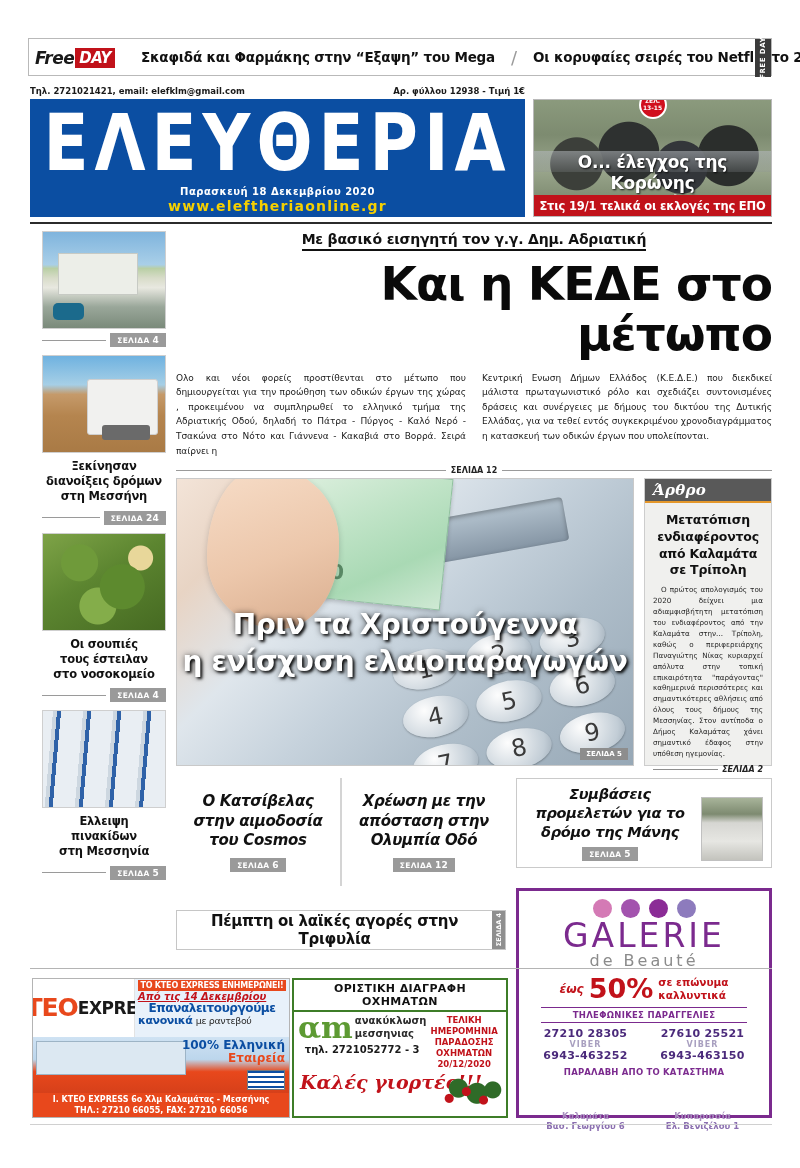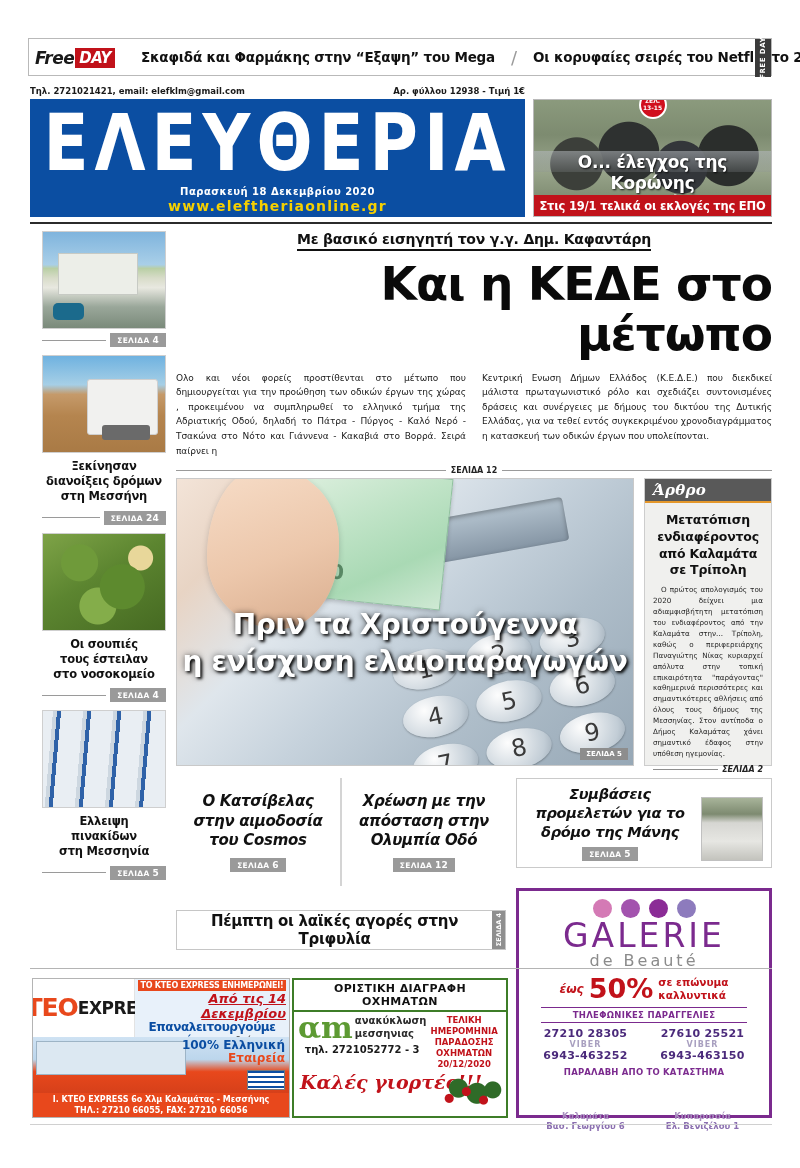--- a/index.html
+++ b/index.html
@@ -347,21 +347,21 @@
     width:102px; background:#fff; display:flex; flex-direction:row;
     align-items:center; justify-content:center; border-right:1px solid #e3e3e3;
   }
   .kteo-k { font-size:25px; font-weight:bold; color:#e8481c; line-height:.95; letter-spacing:-1px; }
   .kteo-e { font-size:17px; font-weight:bold; color:#1a1a1a; line-height:1; letter-spacing:-0.5px; }
   .kteo-right { flex:1; background:#e8f1fa; padding:1px 3px; }
   .kteo-banner {
     background:#e8481c; color:#fff; font-size:8px; font-weight:bold;
     text-align:center; padding:1px 0; letter-spacing:-0.2px;
   }
-  .kteo-from { font-size:13px; font-weight:bold; font-style:italic; color:#c1121a; text-align:right; text-decoration:underline; }
+  .kteo-from { font-size:10px; font-weight:bold; font-style:italic; color:#c1121a; text-align:left; text-decoration:underline; }
   .kteo-l1 { font-size:12px; font-weight:bold; color:#0b4ea2; text-align:center; line-height:1.05; letter-spacing:-0.4px; }
   .kteo-l2 { font-size:11px; font-weight:bold; color:#0b4ea2; line-height:1.05; letter-spacing:-0.4px; }
   .kteo-l2 em { font-style:normal; font-weight:normal; color:#2b2b2b; font-size:9.5px; }
   .kteo-mid {
     height:56px; position:relative;
     background:linear-gradient(180deg,#cfe2f3 0%,#bcd6ec 40%,#e8481c 62%,#d6401a 100%);
   }
   .kteo-bldg { position:absolute; left:3px; top:4px; width:150px; height:34px; background:#dce8f2; border:1px solid #9db4c6; }
   .kteo-100 {
     position:absolute; right:4px; top:2px; font-size:12px; font-weight:bold; color:#0b4ea2; line-height:1.08; text-align:right;
@@ -511,21 +511,21 @@
           <span>ΣΕΛΙΔΑ</span>
           <b>5</b>
         </div>
       </div>
     </div>
 
   </div>
 
   <div class="lead">
     <div class="lead-kicker">
-      <span>Με βασικό εισηγητή τον γ.γ. Δημ. Καφαντάρη</span>
+      <span>Με βασικό εισηγητή τον γ.γ. Δημ. Αδριατική</span>
     </div>
     <div class="lead-head">
       <div>Και η ΚΕΔΕ στο μέτωπο</div>
     </div>
     <div class="lead-body">
       <div class="lead-col">Ολο και νέοι φορείς προστίθενται στο μέτωπο που δημιουργείται για την προώθηση των οδικών έργων της χώρας , προκειμένου να συμπληρωθεί το ελληνικό τμήμα της Αδριατικής Οδού, δηλαδή το Πάτρα - Πύργος - Καλό Νερό - Τσακώνα στο Νότο και Γιάννενα - Κακαβιά στο Βορρά. Σειρά παίρνει η</div>
       <div class="lead-col">Κεντρική Ενωση Δήμων Ελλάδος (Κ.Ε.Δ.Ε.) που διεκδικεί μάλιστα πρωταγωνιστικό ρόλο και σχεδιάζει συντονισμένες δράσεις και συνέργειες με δήμους του δικτύου της Δυτικής Ελλάδας, για να τεθεί εντός συγκεκριμένου χρονοδιαγράμματος η κατασκευή των οδικών έργων που υπολείπονται.</div>
     </div>
     <div class="lead-pagerow">
       <div class="ln"></div>

